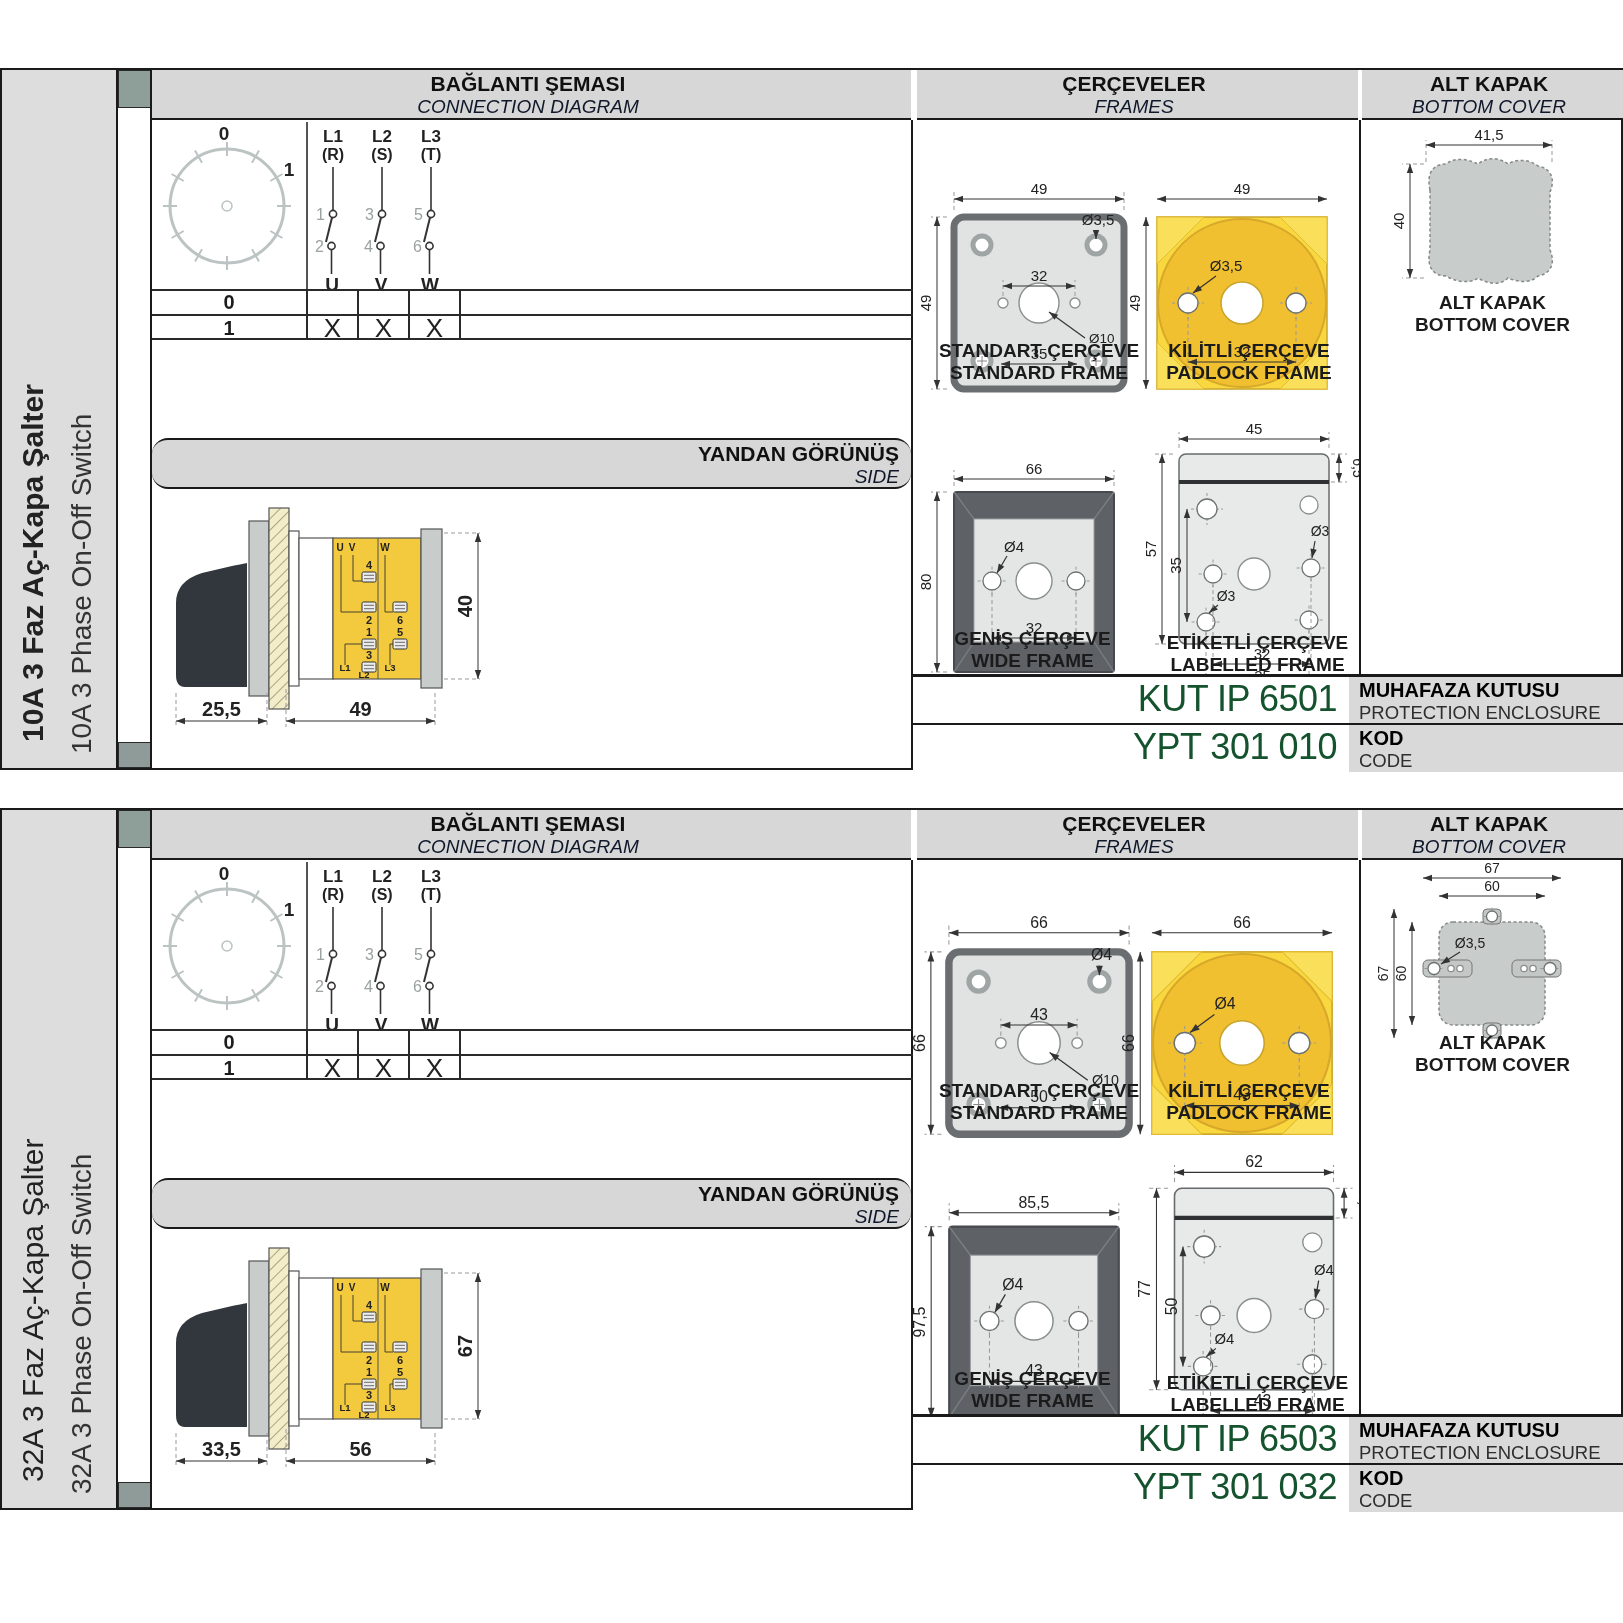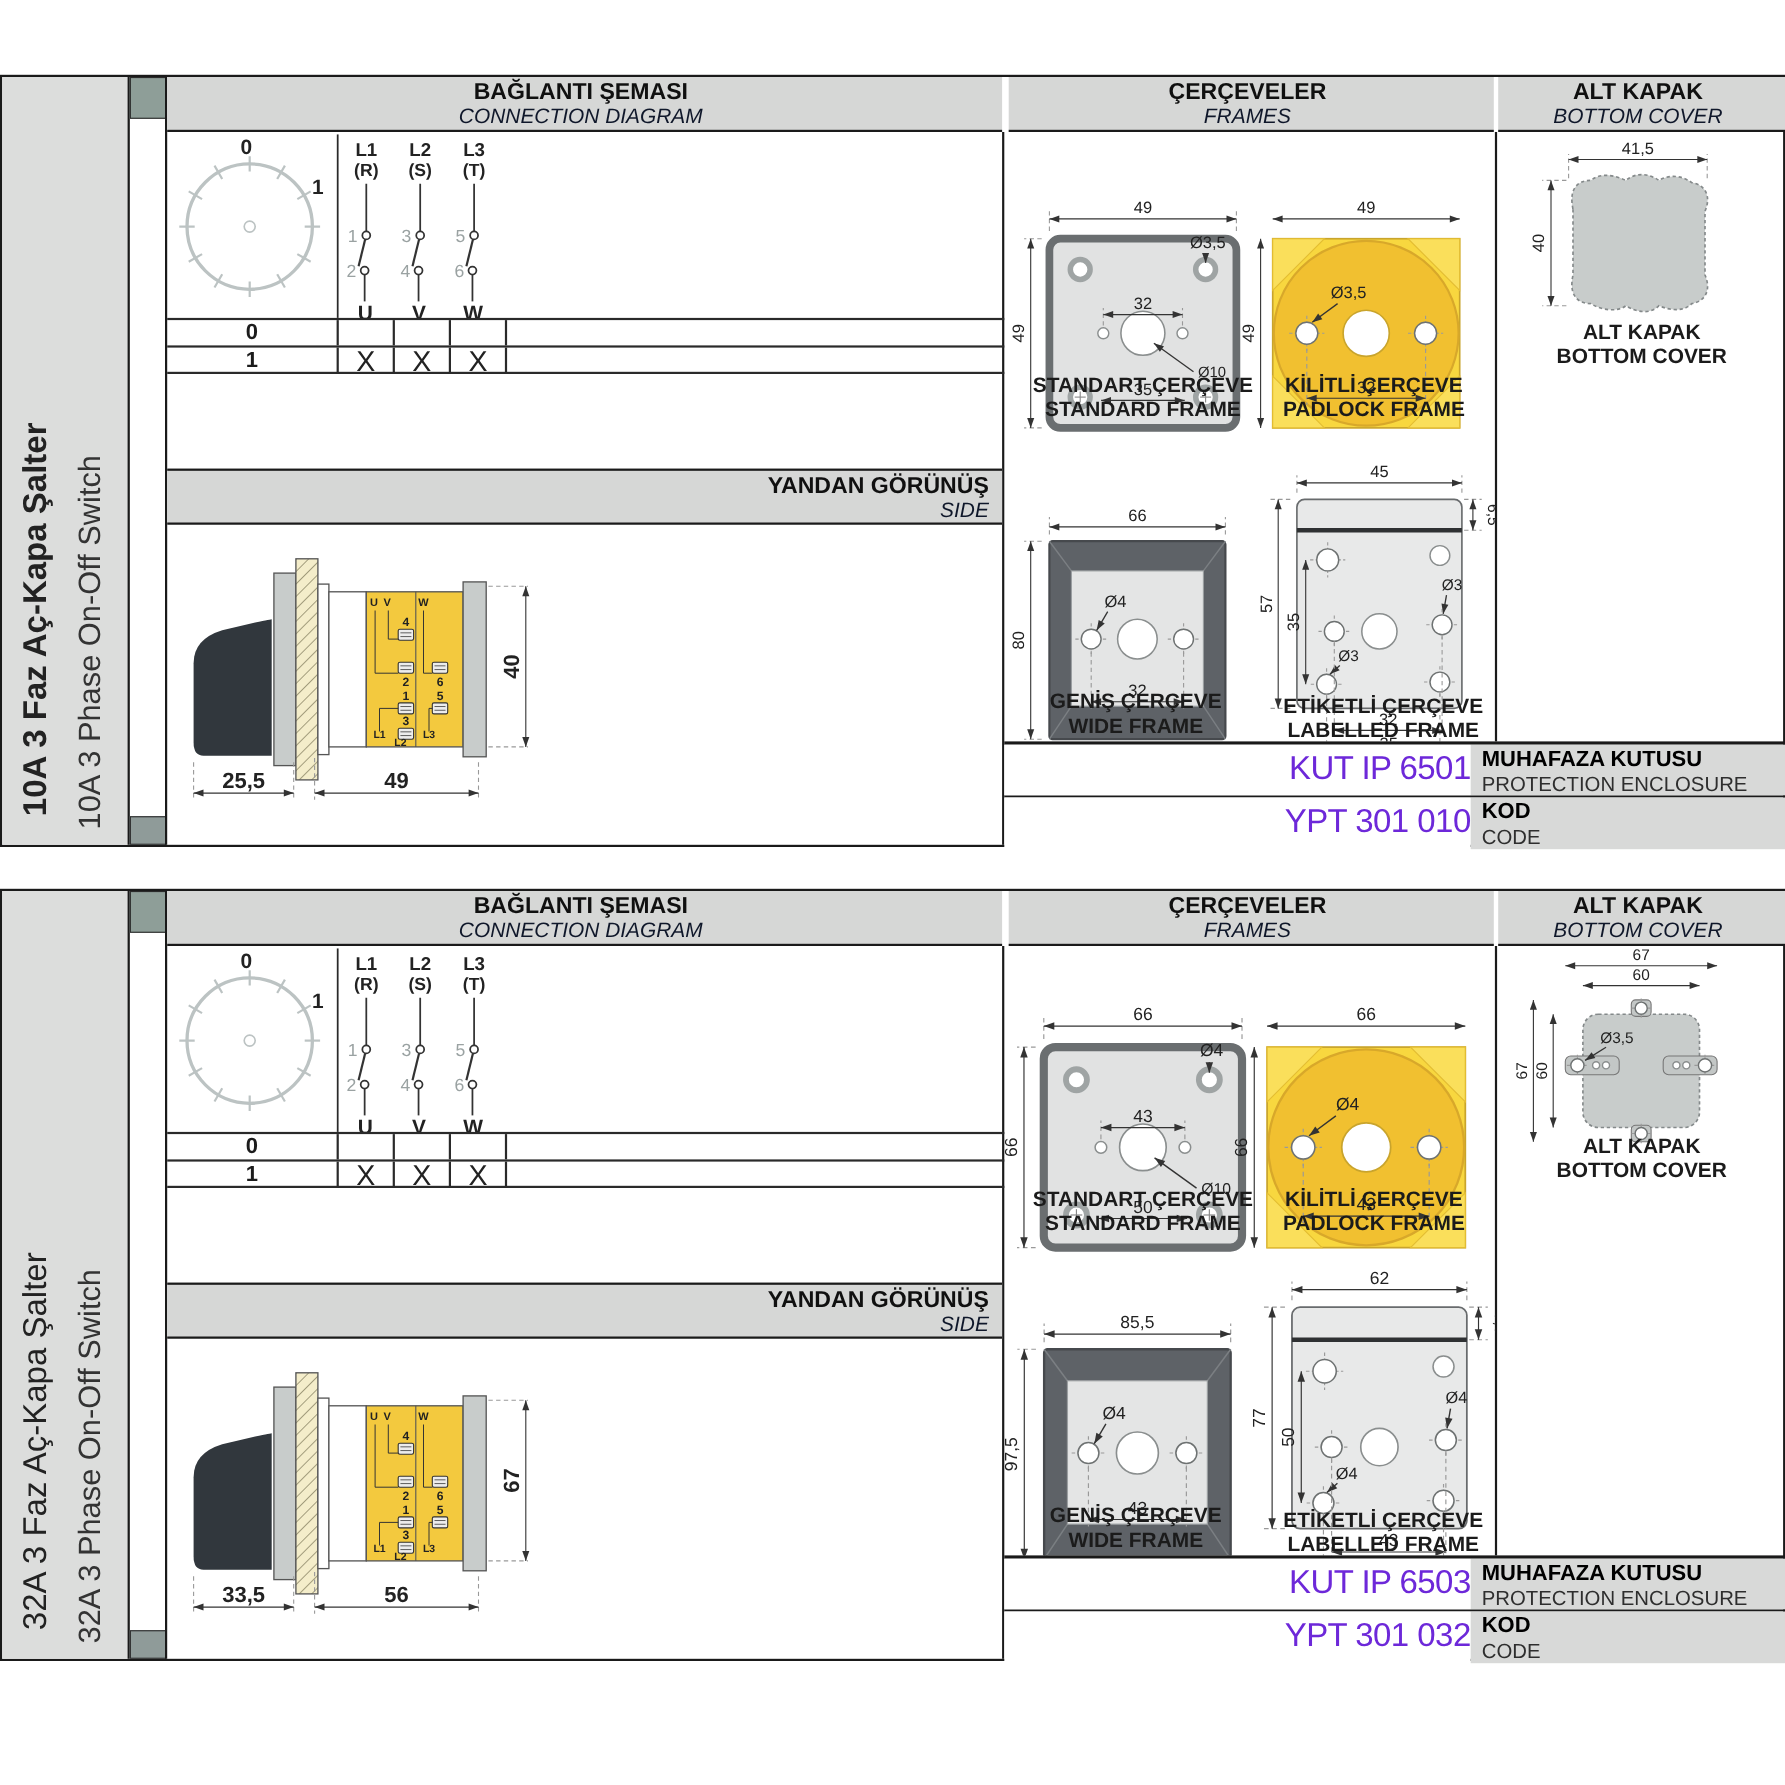--- a/index.html
+++ b/index.html
@@ -30,35 +30,35 @@
   svg.abs{position:absolute;}
   .conn-table{position:absolute;left:150px;top:219px;width:761px;height:51px;box-sizing:border-box;
               border-bottom:2px solid #2a2a2a;}
   .trow{position:absolute;left:0;width:100%;box-sizing:border-box;border-top:2px solid #2a2a2a;}
   .trow0{top:0;height:25px;} .trow1{top:25px;height:26px;}
   .tcell{position:absolute;top:0;bottom:0;box-sizing:border-box;border-right:2px solid #2a2a2a;
          display:flex;align-items:center;justify-content:center;}
   .tc-pos{left:0;width:156px;font-weight:bold;font-size:20px;}
   .tc-m0{left:156px;width:51px;} .tc-m1{left:207px;width:51px;} .tc-m2{left:258px;width:51px;}
   .tmark{font-size:26px;line-height:1;color:#222;}
-  .side-hdr{position:absolute;left:150px;top:356px;width:759px;height:51px;background:#d6d7d6;
+  .side-hdr{position:absolute;left:150px;top:368px;width:759px;height:51px;background:#d6d7d6;
             border-top:2px solid #1a1a1a;border-bottom:2px solid #1a1a1a;box-sizing:border-box;
-            text-align:right;padding:2px 12px 0 0;}
+            text-align:right;padding:2px 12px 0 0;border-radius:16px;}
   .cap{position:absolute;text-align:center;font-weight:bold;color:#1b1b1b;}
   .cap div{font-size:19px;line-height:21.5px;}
   .cap-std{left:922px;top:270px;width:230px;}
   .cap-pad{left:1132px;top:270px;width:230px;}
   .cap-wide{left:913px;top:558px;width:235px;}
   .cap-lab{left:1138px;top:562px;width:235px;}
   .cap-cover{left:1360px;top:222px;width:261px;}
   .codes{position:absolute;left:911px;top:604px;width:710px;height:98px;border-top:3px solid #1a1a1a;box-sizing:border-box;}
   .crow{display:flex;height:47px;box-sizing:border-box;}
   .crow-top{border-bottom:2px solid #1a1a1a;height:48px;}
-  .cval{width:424px;background:#fff;text-align:right;padding-right:0;font-size:30px;
-        letter-spacing:-0.5px;line-height:44px;color:#6d28d9;}
+  .cval{width:424px;background:#fff;text-align:right;padding-right:12px;font-size:36px;
+        letter-spacing:-0.5px;line-height:44px;color:#14532d;}
   .clabel{flex:1;background:#d8d9d8;padding:2px 0 0 10px;box-sizing:border-box;}
   .clt{font-weight:bold;font-size:20px;line-height:23px;color:#000000;}
   .cle{font-size:18.5px;line-height:21px;color:#2e2e2e;}
 </style>
 </head>
 <body>
 
 <div class="block" id="b0">
   <div class="sidebar">
     <div class="vt vt-tr" style="font-weight: bold;">10A 3 Faz Aç-Kapa Şalter</div>

